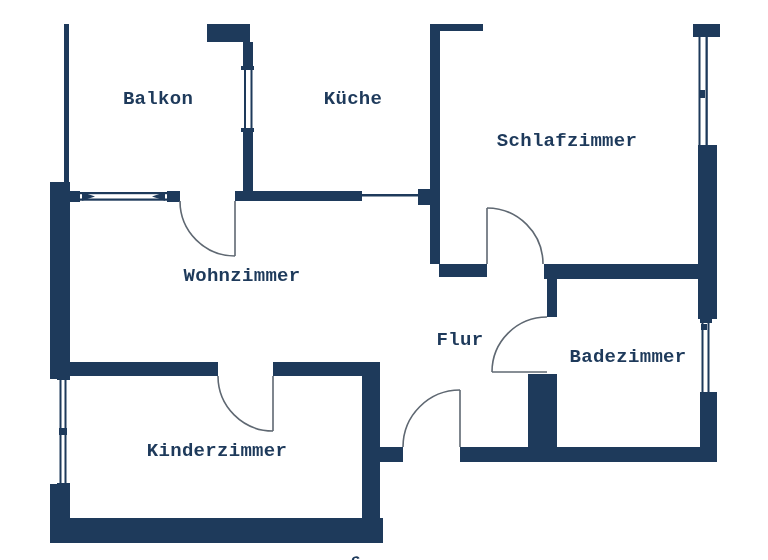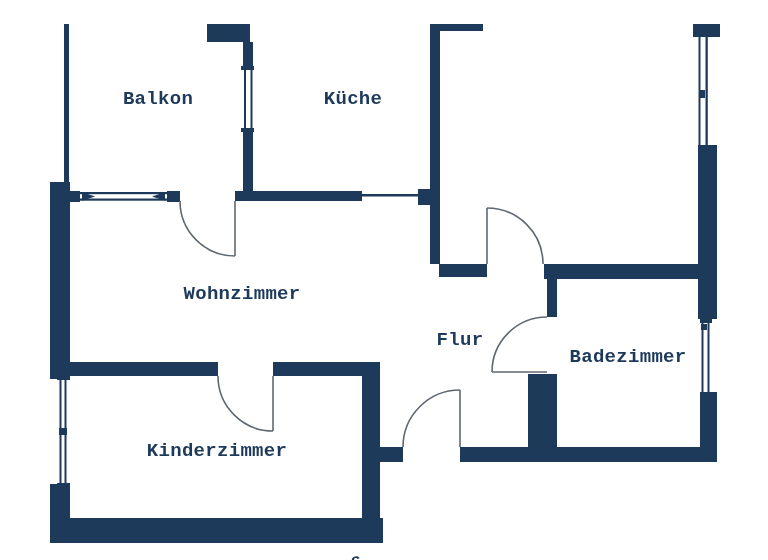--- a/index.html
+++ b/index.html
@@ -128,21 +128,22 @@
     </g>
 
     <g fill="none" stroke-width="1.5" stroke="#1e3a5b">
       <path d="M366,551 L380,560"></path>
       <path d="M391,548 L388,560"></path>
     </g>
   </svg>
 
   <div class="room-label" style="left:158px;top:75px">Balkon</div>
   <div class="room-label" style="left:353px;top:75px">Küche</div>
-  <div class="room-label" style="left:242px;top:270px">Wohnzimmer</div>
+  <div class="room-label" style="left:567px;top:117px">Schlafzimmer</div>
+  <div class="room-label" style="left:242px;top:252px">Wohnzimmer</div>
   <div class="room-label" style="left:460px;top:316px">Flur</div>
   <div class="room-label" style="left:217px;top:427px">Kinderzimmer</div>
   <div class="room-label" style="left:628px;top:333px">Badezimmer</div>
 
   <div class="compass">
     <span class="compass-letter compass-s">S</span>
     <span class="compass-letter compass-w">W</span>
   </div>
 
 </div>

